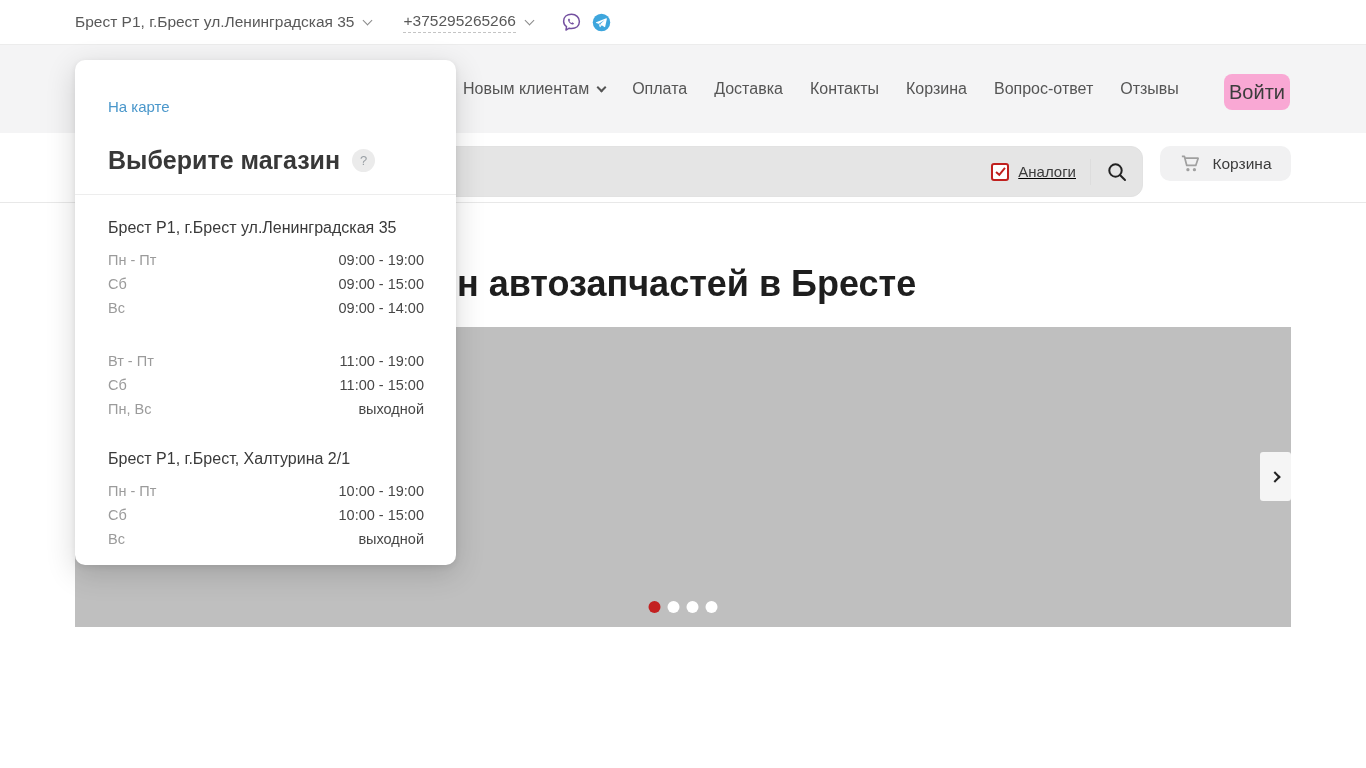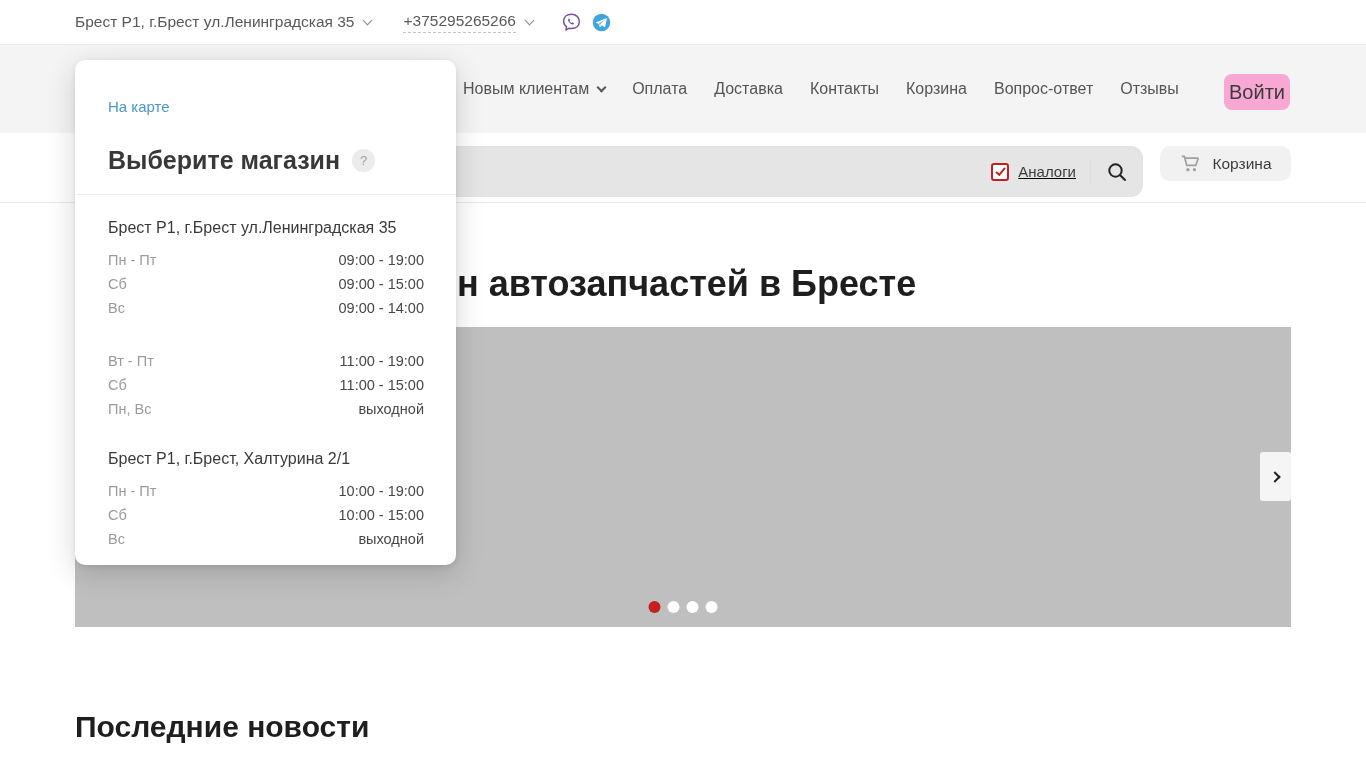--- a/index.html
+++ b/index.html
@@ -171,21 +171,20 @@
         <span class="dot active"></span>
         <span class="dot"></span>
         <span class="dot"></span>
         <span class="dot"></span>
       </div>
     <button class="banner-next">
       <span class="chev"></span>
     </button>
   </div>
 
-  <h2 class="news-heading">Последние новости</h2>
 
   <div class="panel">
     <a class="map-link">На карте</a>
     <div class="panel-title-row">
       <span class="panel-title">Выберите магазин</span>
       <span class="help-circle">?</span>
     </div>
     <div class="panel-divider"></div>
 
     <div class="store">

